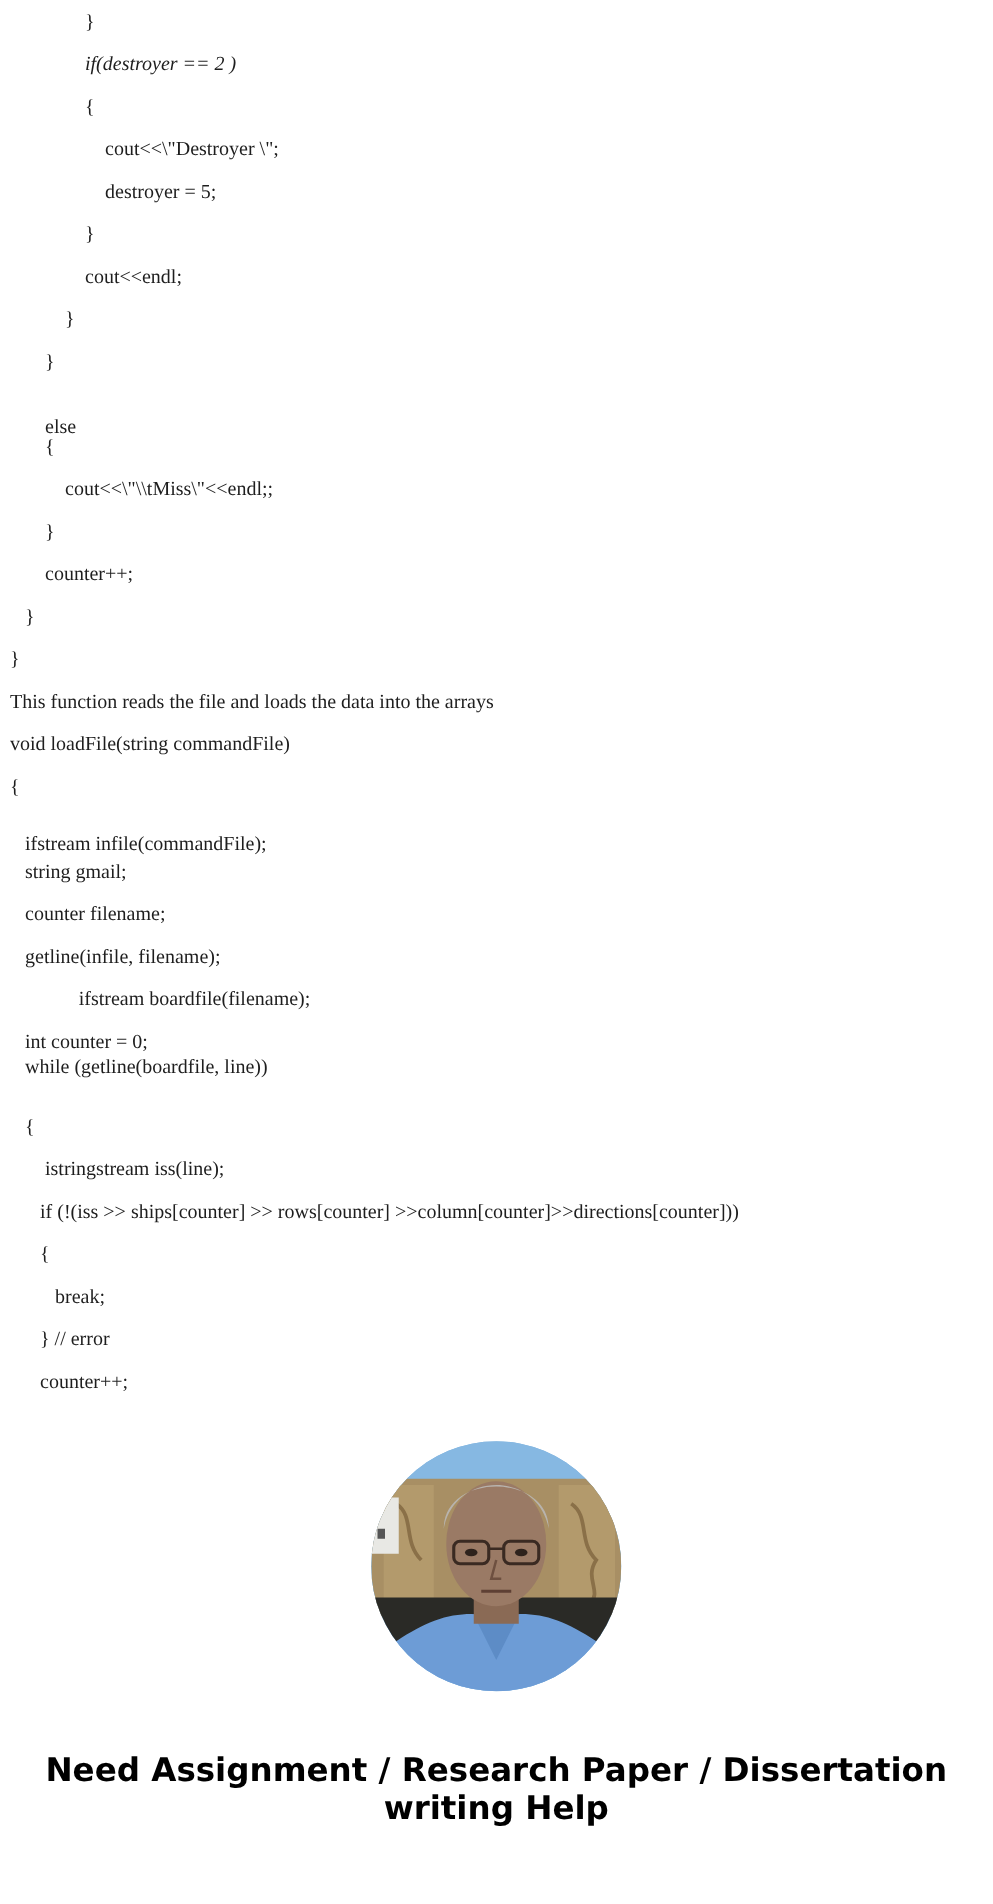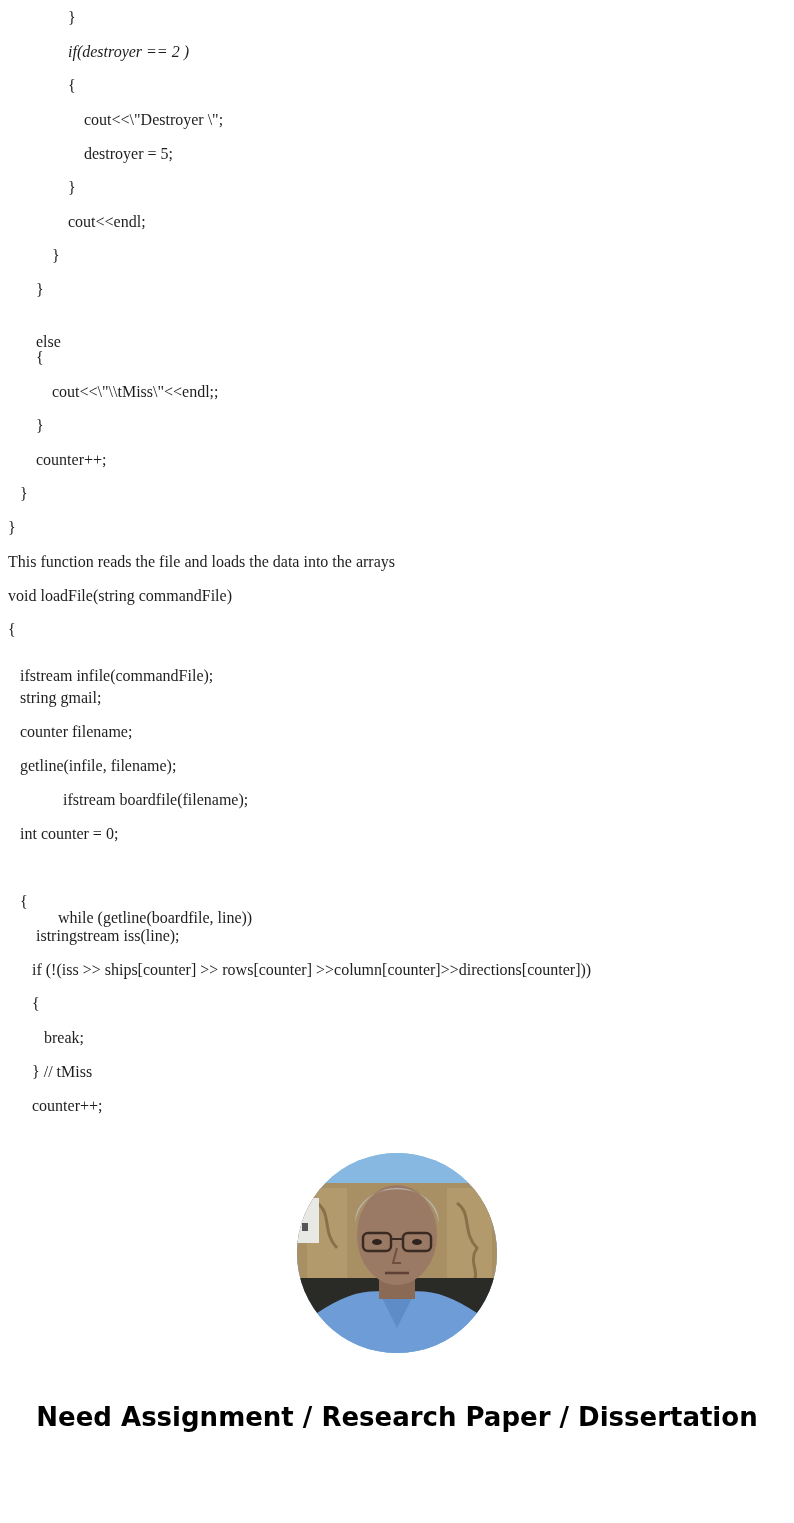--- a/index.html
+++ b/index.html
@@ -81,27 +81,27 @@
   <div class="line" style="left: 8px; top: 518px;">}</div>
   <div class="line" style="left: 8px; top: 552px;">This function reads the file and loads the data into the arrays</div>
   <div class="line" style="left: 8px; top: 586px;">void loadFile(string commandFile)</div>
   <div class="line" style="left: 8px; top: 620px;">{</div>
   <div class="line" style="left: 20px; top: 654px; margin-top: 12px;">ifstream infile(commandFile);</div>
   <div class="line" style="left: 20px; top: 688px;">string gmail;</div>
   <div class="line" style="left: 20px; top: 722px;">counter filename;</div>
   <div class="line" style="left: 20px; top: 756px;">getline(infile, filename);</div>
   <div class="line" style="left: 20px; top: 790px; margin-left: 43px;">ifstream boardfile(filename);</div>
   <div class="line" style="left: 20px; top: 824px;">int counter = 0;</div>
-  <div class="line" style="left: 20px; top: 908px; margin-left: 38px;">while (getline(boardfile, line))</div>
+  <div class="line" style="left: 20px; top: 844px;">while (getline(boardfile, line))</div>
   <div class="line" style="left: 20px; top: 892px;">{</div>
   <div class="line" style="left: 36px; top: 926px;">istringstream iss(line);</div>
   <div class="line" style="left: 32px; top: 960px;">if (!(iss &gt;&gt; ships[counter] &gt;&gt; rows[counter] &gt;&gt;column[counter]&gt;&gt;directions[counter]))</div>
   <div class="line" style="left: 32px; top: 994px;">{</div>
   <div class="line" style="left: 44px; top: 1028px;">break;</div>
-  <div class="line" style="left: 32px; top: 1062px;">} // tMiss</div>
+  <div class="line" style="left: 32px; top: 1062px;">} // error</div>
   <div class="line" style="left: 32px; top: 1096px;">counter++;</div>
 </div>
 
 <div class="avatar" aria-label="portrait-photo">
   <svg viewBox="0 0 200 200" xmlns="http://www.w3.org/2000/svg">
 
     <rect x="0" y="0" width="200" height="200" fill="#86b8e2"></rect>
 
     <rect x="0" y="30" width="200" height="110" fill="#a88f64"></rect>
     <rect x="10" y="35" width="40" height="95" fill="#b39a6c"></rect>
@@ -130,13 +130,14 @@
     <ellipse cx="80" cy="89" rx="5" ry="3" fill="#2e221c"></ellipse>
     <ellipse cx="120" cy="89" rx="5" ry="3" fill="#2e221c"></ellipse>
 
     <path d="M100 95 L96 110 L104 110" stroke="#6e5040" stroke-width="2" fill="none"></path>
     <line x1="88" y1="120" x2="112" y2="120" stroke="#5e4034" stroke-width="2.5"></line>
   </svg>
 </div>
 
 <div class="footer">
   <div>Need Assignment / Research Paper / Dissertation</div>
+  <div>writing Help</div>
 </div>
 
 </body></html>

